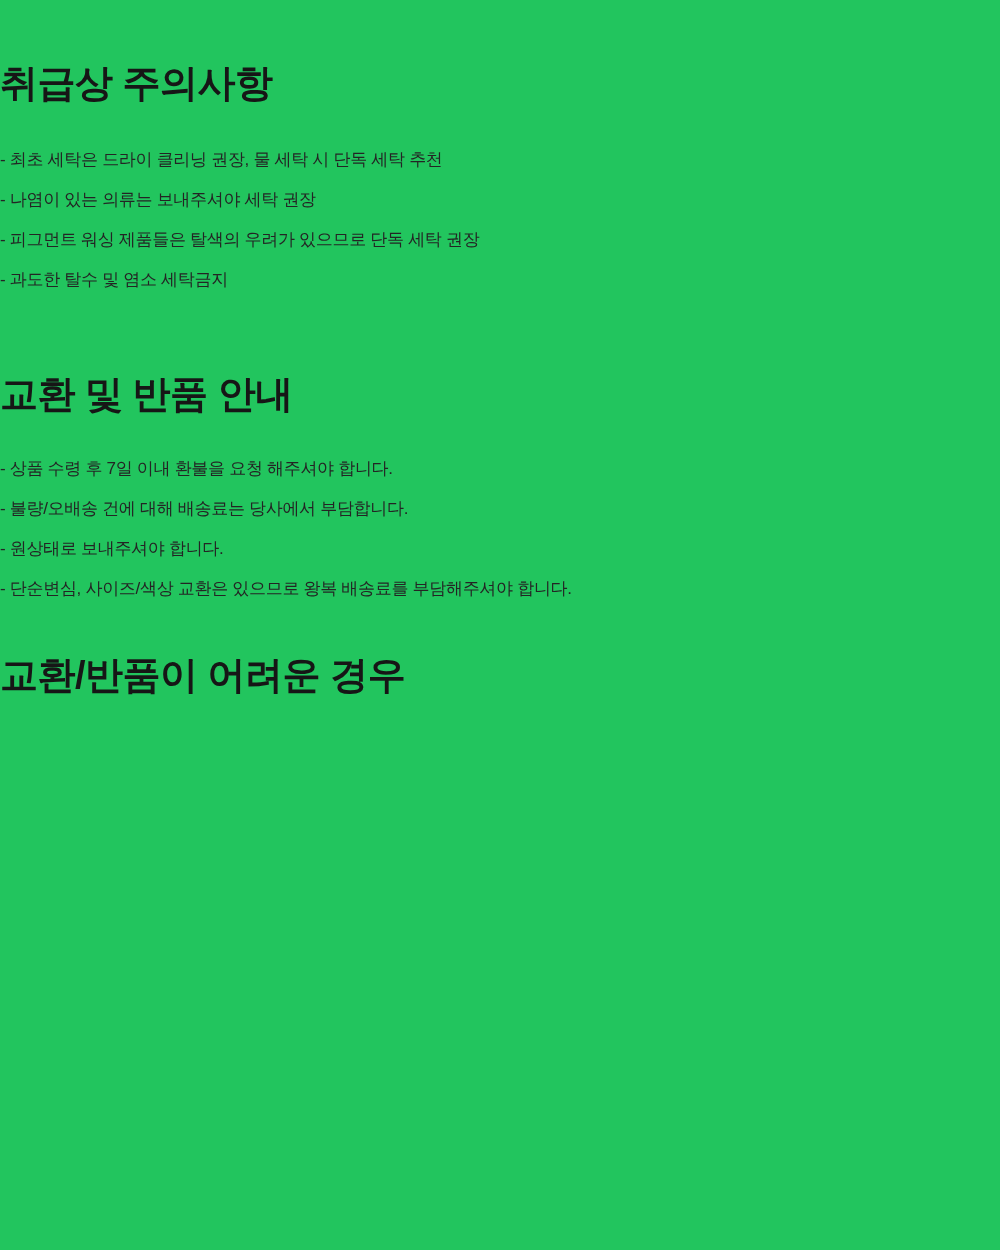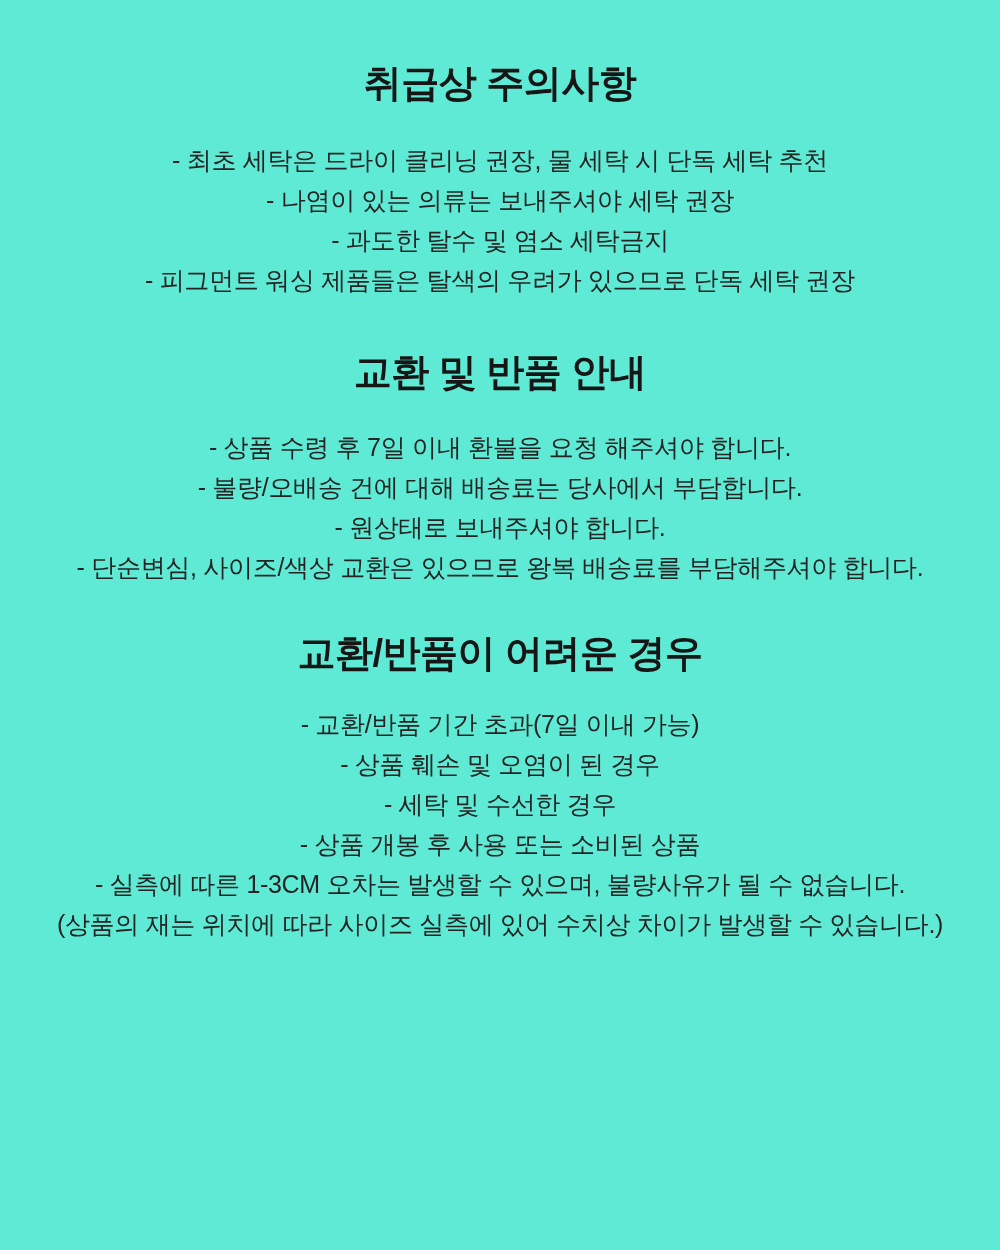--- a/index.html
+++ b/index.html
@@ -5,83 +5,75 @@
   html, body {
     margin: 0;
     padding: 0;
     background: #ffffff;
   }
   .page {
     position: relative;
     width: 1000px;
     height: 1250px;
     margin: 0 auto;
-    background: #5eead4;
+    background: #22c55e;
     font-family: "Liberation Sans", "DejaVu Sans", sans-serif;
-    text-align: center;
+    text-align: left;
     overflow: hidden;
   }
   .section-title {
     margin: 0;
     font-size: 38px;
     font-weight: 800;
     line-height: 56px;
     letter-spacing: -0.5px;
     color: #161616;
   }
   .lines {
     margin: 0;
   }
   .line {
     margin: 0;
-    font-size: 25px;
+    font-size: 17px;
     font-weight: 400;
     line-height: 40px;
     letter-spacing: -0.3px;
     color: #242424;
     white-space: nowrap;
   }
   
   .s1 { padding-top: 55px; }
   .s1 .lines { margin-top: 29px; }
-  .s2 .section-title { margin-top: 44px; }
+  .s2 .section-title { margin-top: 66px; }
   .s2 .lines { margin-top: 27px; }
   .s3 .section-title { margin-top: 38px; }
   .s3 .lines { margin-top: 23px; }
 </style>
 </head>
 <body>
 
 <div class="page">
 
   <section class="notice-section s1">
     <h1 class="section-title">취급상 주의사항</h1>
     <div class="lines">
       <p class="line">- 최초 세탁은 드라이 클리닝 권장, 물 세탁 시 단독 세탁 추천</p>
       <p class="line">- 나염이 있는 의류는 보내주셔야 세탁 권장</p>
+      <p class="line">- 피그먼트 워싱 제품들은 탈색의 우려가 있으므로 단독 세탁 권장</p>
       <p class="line">- 과도한 탈수 및 염소 세탁금지</p>
-      <p class="line">- 피그먼트 워싱 제품들은 탈색의 우려가 있으므로 단독 세탁 권장</p>
     </div>
   </section>
 
   <section class="notice-section s2">
     <h1 class="section-title">교환 및 반품 안내</h1>
     <div class="lines">
       <p class="line">- 상품 수령 후 7일 이내 환불을 요청 해주셔야 합니다.</p>
       <p class="line">- 불량/오배송 건에 대해 배송료는 당사에서 부담합니다.</p>
       <p class="line">- 원상태로 보내주셔야 합니다.</p>
       <p class="line">- 단순변심, 사이즈/색상 교환은 있으므로 왕복 배송료를 부담해주셔야 합니다.</p>
     </div>
   </section>
 
   <section class="notice-section s3">
     <h1 class="section-title">교환/반품이 어려운 경우</h1>
-    <div class="lines">
-      <p class="line">- 교환/반품 기간 초과(7일 이내 가능)</p>
-      <p class="line">- 상품 훼손 및 오염이 된 경우</p>
-      <p class="line">- 세탁 및 수선한 경우</p>
-      <p class="line">- 상품 개봉 후 사용 또는 소비된 상품</p>
-      <p class="line">- 실측에 따른 1-3CM 오차는 발생할 수 있으며, 불량사유가 될 수 없습니다.</p>
-      <p class="line">(상품의 재는 위치에 따라 사이즈 실측에 있어 수치상 차이가 발생할 수 있습니다.)</p>
-    </div>
   </section>
 
 </div>
 
 </body></html>

